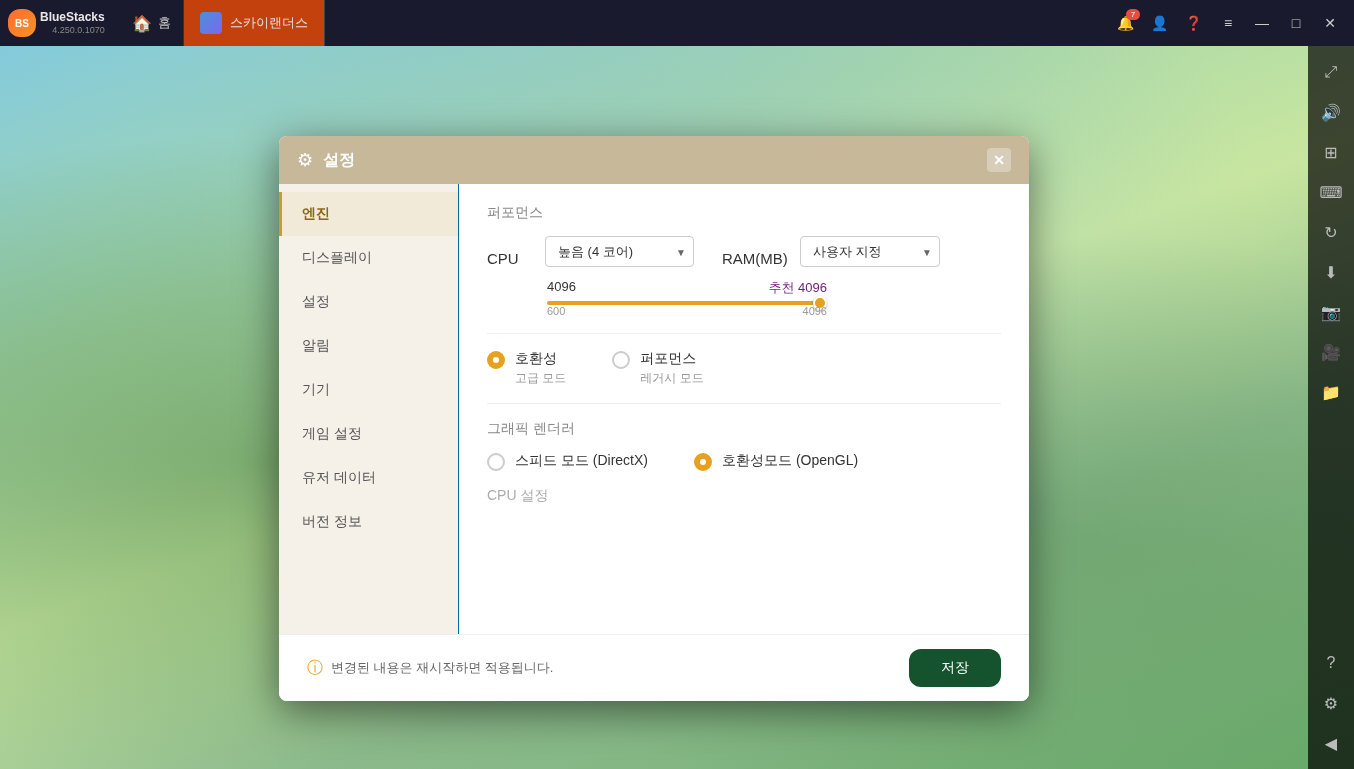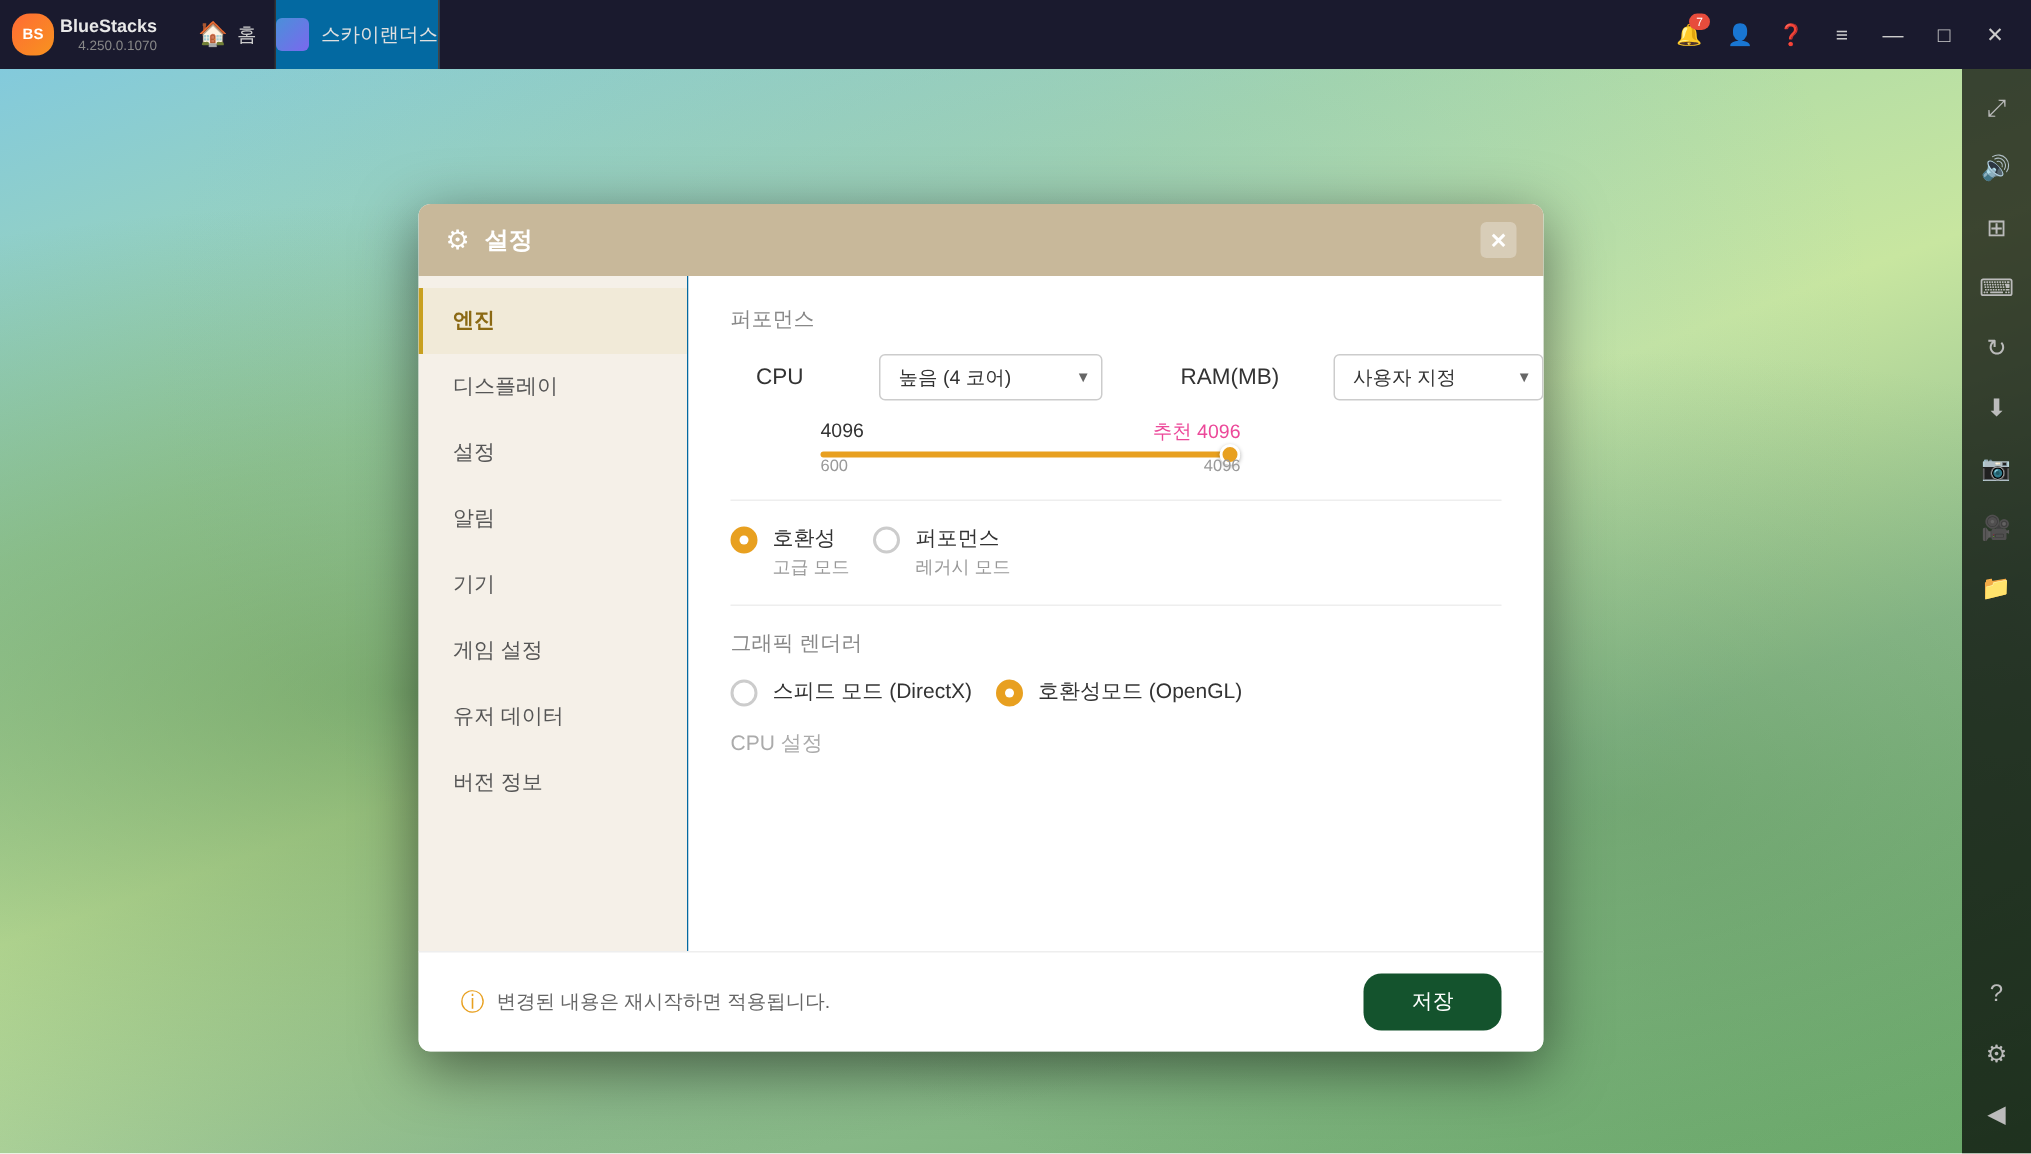--- a/index.html
+++ b/index.html
@@ -61,23 +61,23 @@
       height: 100%;
       color: #ccc;
       font-size: 13px;
       gap: 6px;
       border-right: 1px solid #333;
     }
     .home-icon { font-size: 16px; }
     .game-tab {
       display: flex;
       align-items: center;
-      padding: 0 0;
+      padding: 0 16px;
       height: 100%;
-      background: #0369a1;
+      background: #c2410c;
       color: #e0e0e0;
       font-size: 13px;
       gap: 8px;
       border-right: 1px solid #444;
     }
     .game-tab-icon {
       width: 22px; height: 22px;
       background: linear-gradient(135deg, #4a90d9, #7b68ee);
       border-radius: 4px;
     }
@@ -221,24 +221,23 @@
     .section-title {
       font-size: 14px;
       color: #888;
       margin-bottom: 14px;
       font-weight: normal;
     }
 
     
     .perf-row {
       display: flex;
-      align-items: center;
-      gap: 32px;
+      align-items: flex-end;
+      gap: 8px;
       margin-bottom: 12px;
-      margin-left: 17px;
     }
     .perf-label {
       font-size: 15px;
       color: #333;
       min-width: 50px;
       font-weight: 500;
     }
     .select-wrapper {
       position: relative;
       display: inline-block;
@@ -270,21 +269,21 @@
       margin-left: 60px;
       margin-bottom: 16px;
     }
     .ram-value-row {
       display: flex;
       justify-content: space-between;
       margin-bottom: 4px;
       font-size: 13px;
     }
     .ram-value { color: #333; font-weight: 500; }
-    .ram-recommend { color: #ec4899; }
+    .ram-recommend { color: #701a75; }
     .ram-slider {
       width: 280px;
       height: 4px;
       -webkit-appearance: none;
       appearance: none;
       background: linear-gradient(to right, #e8a020 0%, #e8a020 100%, #ddd 100%);
       border-radius: 2px;
       outline: none;
       cursor: pointer;
     }
@@ -304,21 +303,21 @@
       font-size: 11px;
       color: #999;
       gap: 46px;
     }
 
     .divider { height: 1px; background: #eee; margin: 16px 0; }
 
     
     .radio-group {
       display: flex;
-      gap: 16px;
+      gap: 46px;
       margin-bottom: 16px;
     }
     .radio-item {
       display: flex;
       align-items: flex-start;
       gap: 10px;
       cursor: pointer;
     }
     .radio-outer {
       width: 18px; height: 18px;

